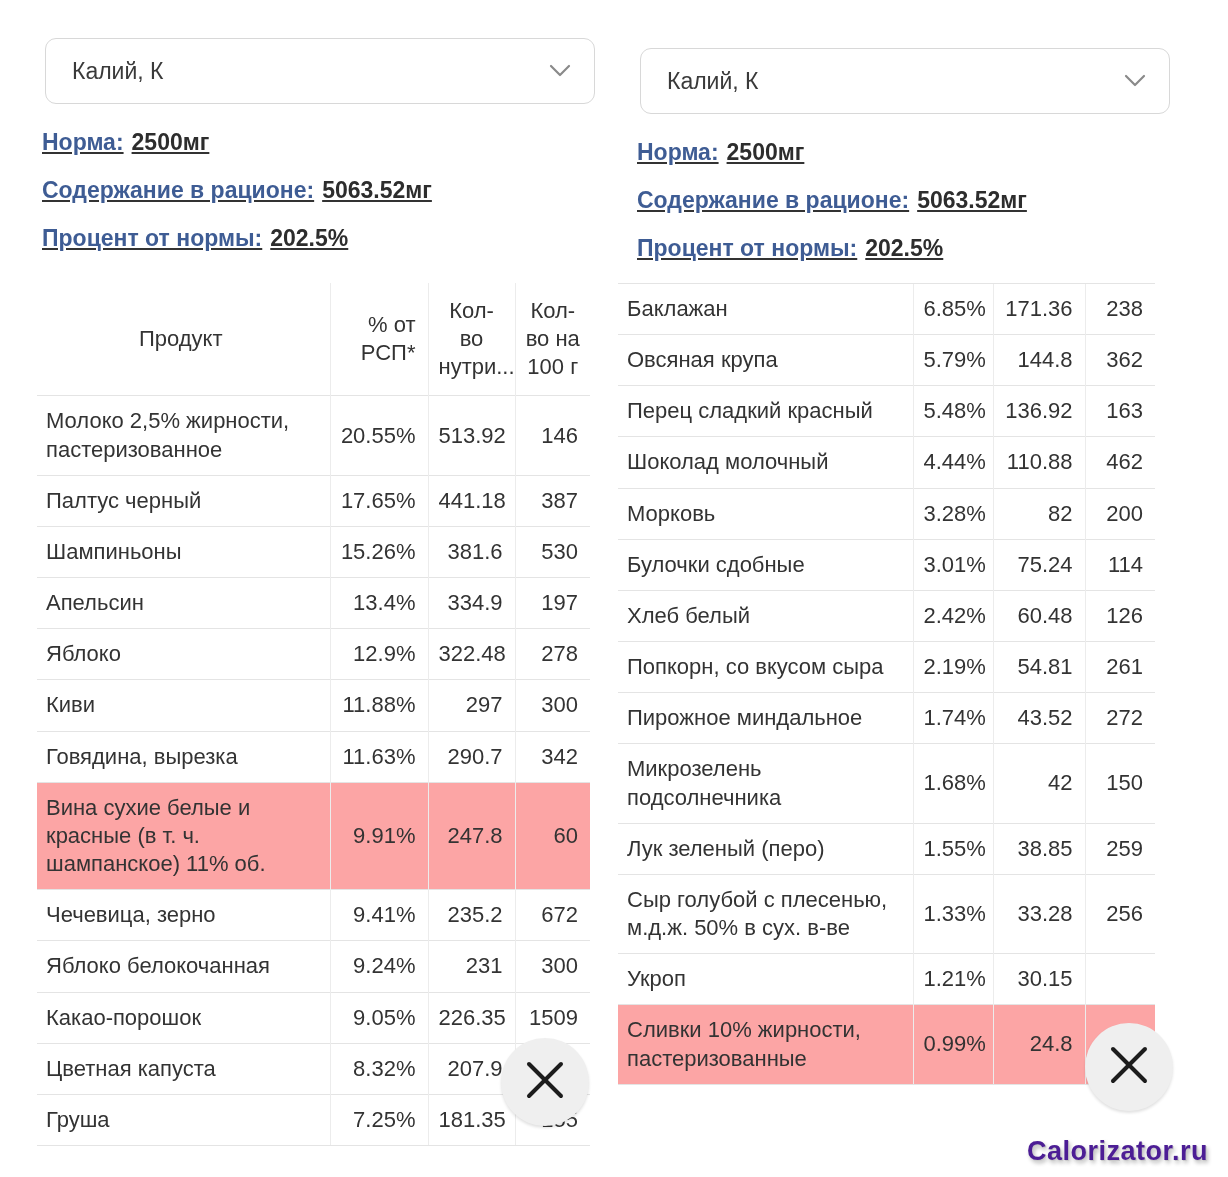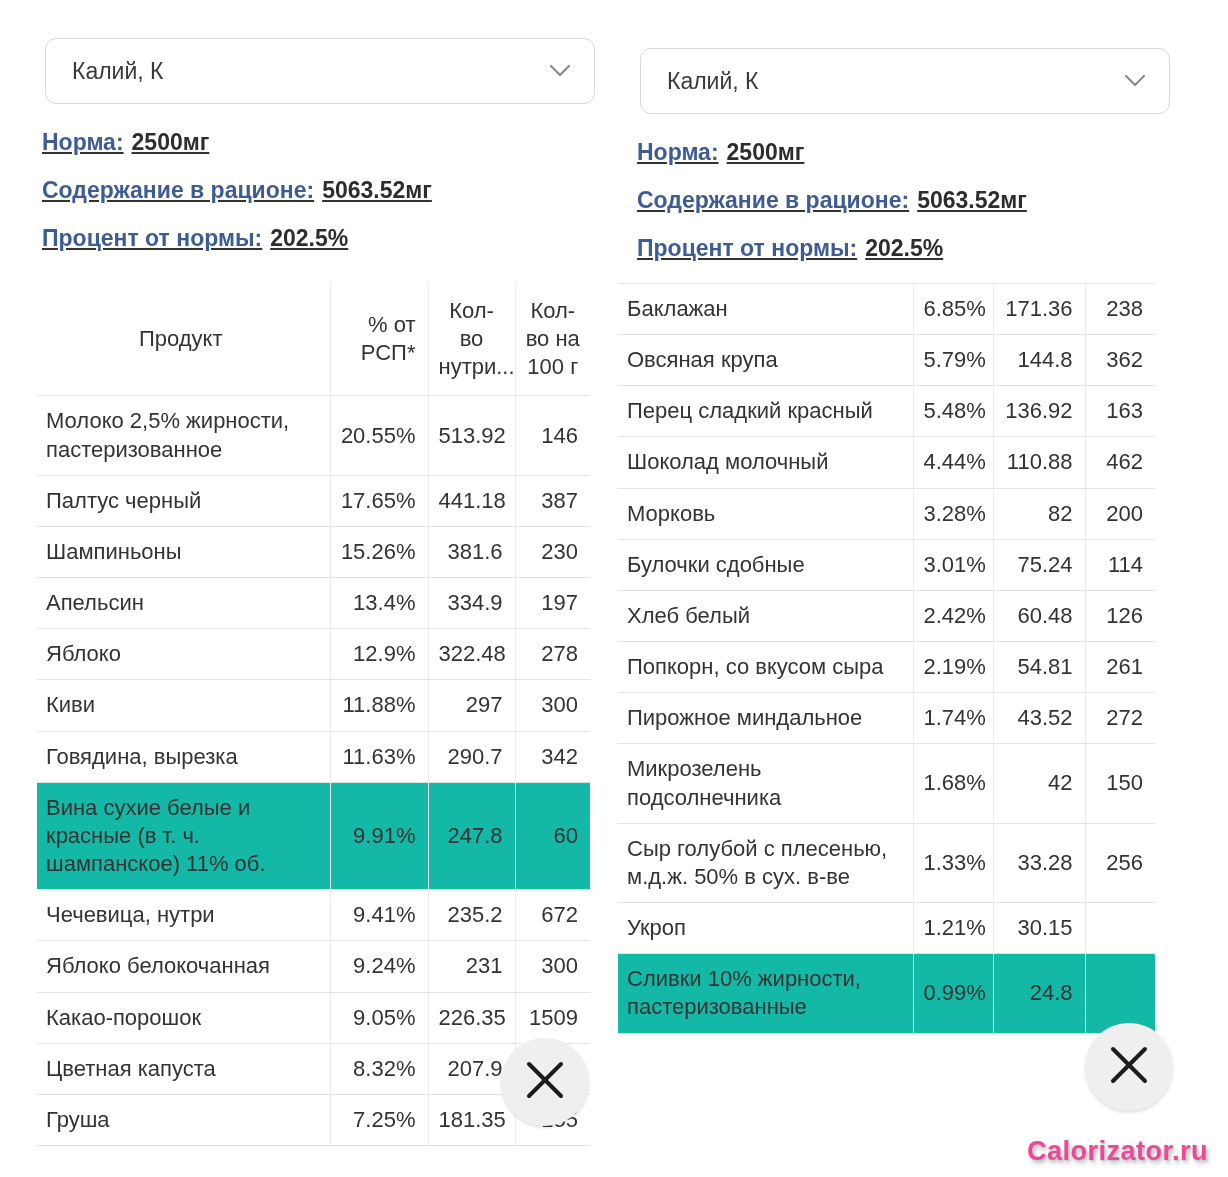--- a/index.html
+++ b/index.html
@@ -33,32 +33,32 @@
   #right-table col.c0{width:295px}#right-table col.c1{width:80px}
   #right-table col.c2{width:92px}#right-table col.c3{width:70px}
   .data-table th,.data-table td{border-left:1px solid #ececec;padding:11px 10px;
         vertical-align:middle;line-height:1.28;overflow:hidden;}
   .data-table th.c0,.data-table td.c0{border-left:none;padding-left:9px;padding-right:14px;}
   .data-table td{border-top:1px solid #e4e4e4;}
   .data-table thead th{font-weight:400;text-align:center;padding-top:14px;padding-bottom:14px;}
   .data-table thead th.c1{text-align:right;padding-right:12px;margin-left:22px;}
   .data-table td.num{text-align:right;padding-right:12px;white-space:nowrap;}
   .data-table tbody tr:last-child td{border-bottom:1px solid #e4e4e4;}
-  .data-table tr.hl td{background:#14b8a6;}
+  .data-table tr.hl td{background:#fca5a5;}
 
   
   .close-btn{position:absolute;width:88px;height:88px;border-radius:50%;background:#efefef;
         display:flex;align-items:center;justify-content:center;cursor:pointer;
         box-shadow:0 2px 3px rgba(0,0,0,0.12);}
   #left-close{left:501px;top:1038px;}
   #right-close{left:1085px;top:1023px;}
 
   
   .watermark{position:absolute;right:20px;bottom:10px;font-size:27px;font-weight:bold;
-        letter-spacing:0.5px;color:#ec4899;
+        letter-spacing:0.5px;color:#4c1d95;
         text-shadow:1px 1px 0 #c9c9c9, 2px 3px 4px #b5b5b5;}
 </style>
 </head>
 <body>
 
 <div class="page">
 
   <div class="select" id="left-select">
     <span>Калий, К</span>
     <span class="chev">
@@ -100,21 +100,21 @@
           <tr>
             <td class="c0">Палтус черный</td>
             <td class="c1 num">17.65%</td>
             <td class="c2 num">441.18</td>
             <td class="c3 num">387</td>
           </tr>
           <tr>
             <td class="c0">Шампиньоны</td>
             <td class="c1 num">15.26%</td>
             <td class="c2 num">381.6</td>
-            <td class="c3 num">230</td>
+            <td class="c3 num">530</td>
           </tr>
           <tr>
             <td class="c0">Апельсин</td>
             <td class="c1 num">13.4%</td>
             <td class="c2 num">334.9</td>
             <td class="c3 num">197</td>
           </tr>
           <tr>
             <td class="c0">Яблоко</td>
             <td class="c1 num">12.9%</td>
@@ -133,21 +133,21 @@
             <td class="c2 num">290.7</td>
             <td class="c3 num">342</td>
           </tr>
           <tr class="hl">
             <td class="c0">Вина сухие белые и красные (в т. ч. шампанское) 11% об.</td>
             <td class="c1 num">9.91%</td>
             <td class="c2 num">247.8</td>
             <td class="c3 num">60</td>
           </tr>
           <tr>
-            <td class="c0">Чечевица, нутри</td>
+            <td class="c0">Чечевица, зерно</td>
             <td class="c1 num">9.41%</td>
             <td class="c2 num">235.2</td>
             <td class="c3 num">672</td>
           </tr>
           <tr>
             <td class="c0">Яблоко белокочанная</td>
             <td class="c1 num">9.24%</td>
             <td class="c2 num">231</td>
             <td class="c3 num">300</td>
           </tr>
@@ -260,20 +260,26 @@
             <td class="c2 num">43.52</td>
             <td class="c3 num">272</td>
           </tr>
           <tr>
             <td class="c0">Микрозелень подсолнечника</td>
             <td class="c1 num">1.68%</td>
             <td class="c2 num">42</td>
             <td class="c3 num">150</td>
           </tr>
           <tr>
+            <td class="c0">Лук зеленый (перо)</td>
+            <td class="c1 num">1.55%</td>
+            <td class="c2 num">38.85</td>
+            <td class="c3 num">259</td>
+          </tr>
+          <tr>
             <td class="c0">Сыр голубой с плесенью, м.д.ж. 50% в сух. в-ве</td>
             <td class="c1 num">1.33%</td>
             <td class="c2 num">33.28</td>
             <td class="c3 num">256</td>
           </tr>
           <tr>
             <td class="c0">Укроп</td>
             <td class="c1 num">1.21%</td>
             <td class="c2 num">30.15</td>
             <td class="c3 num"></td>

